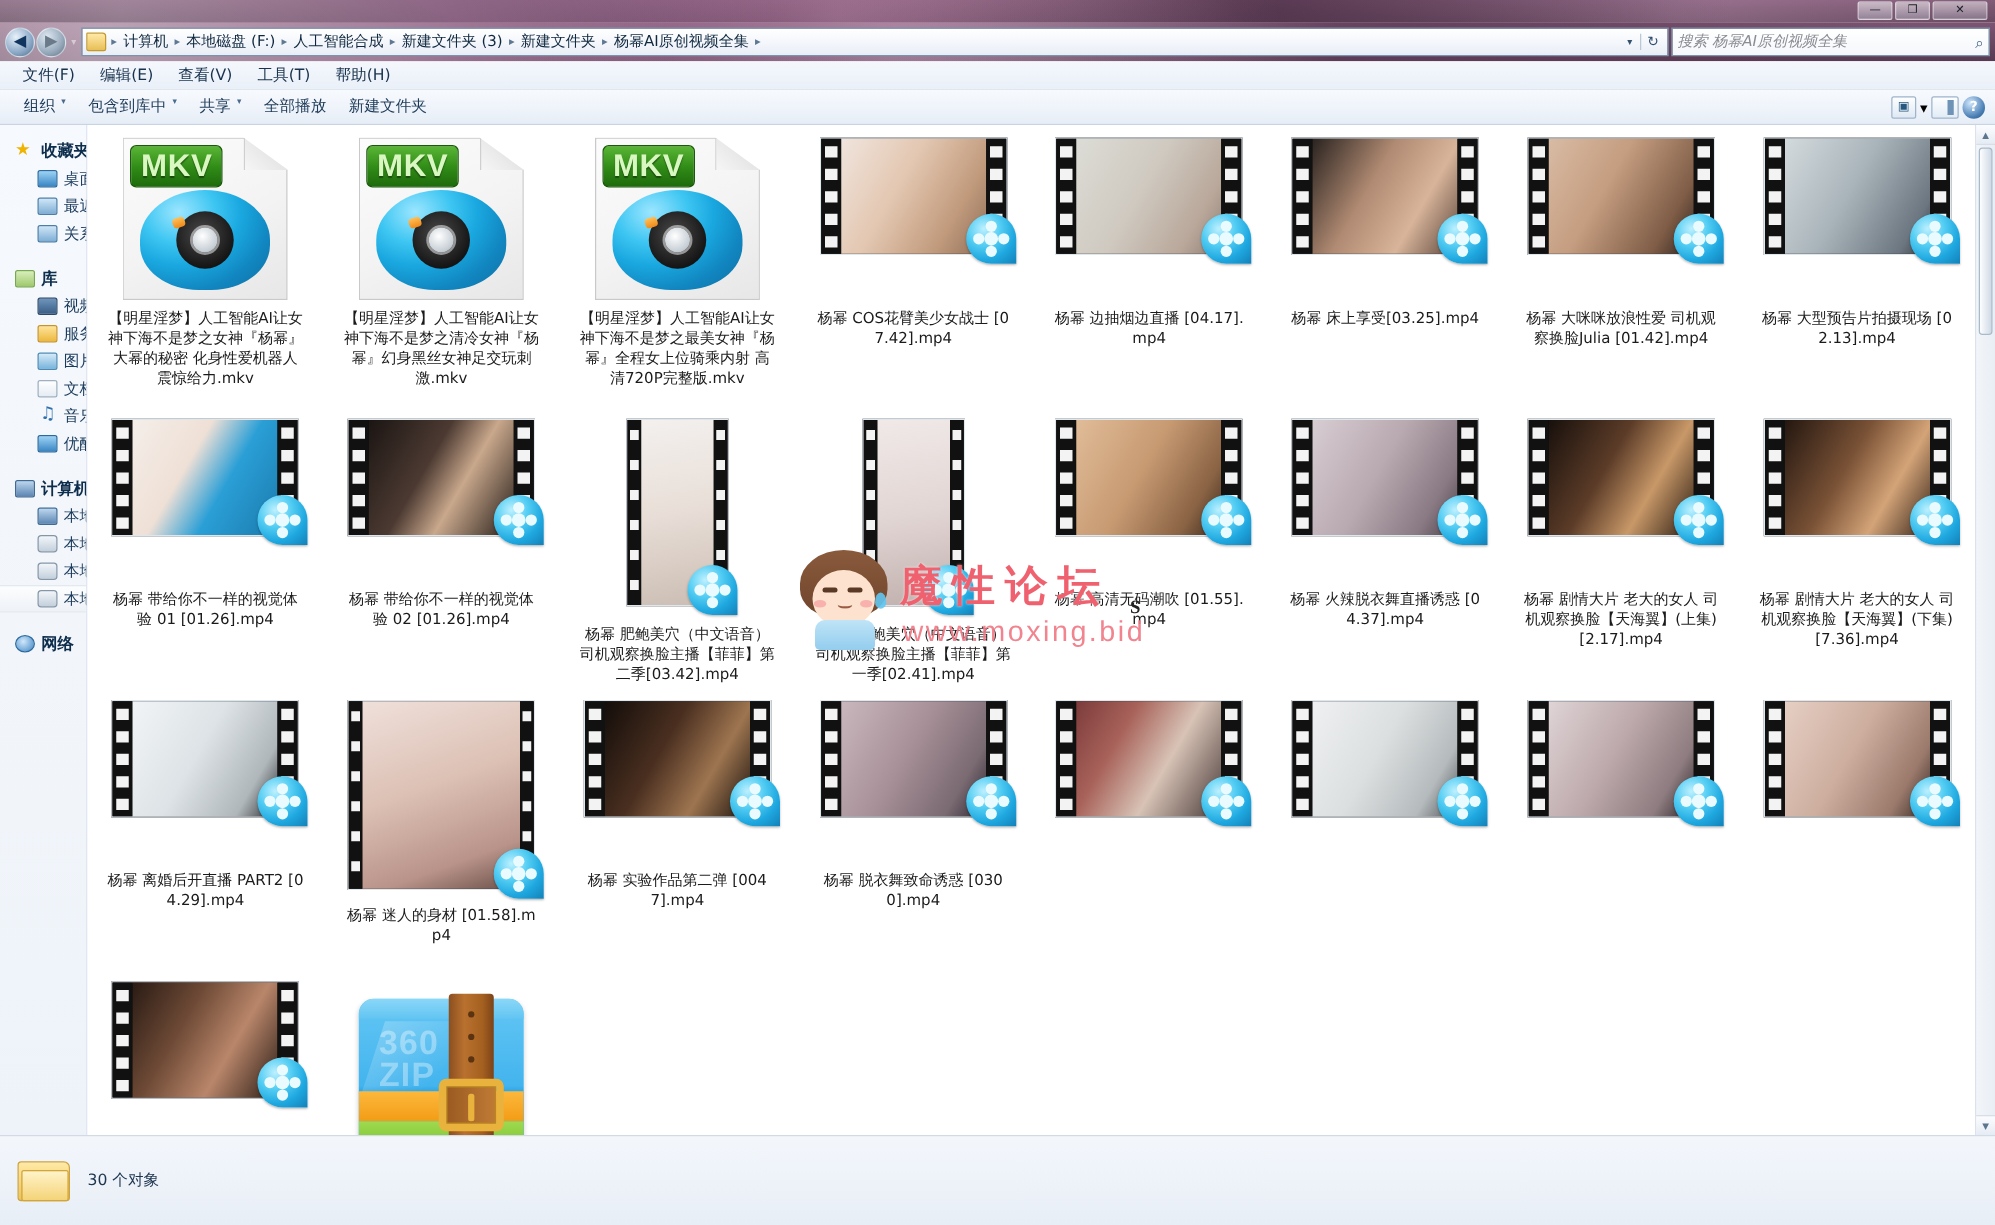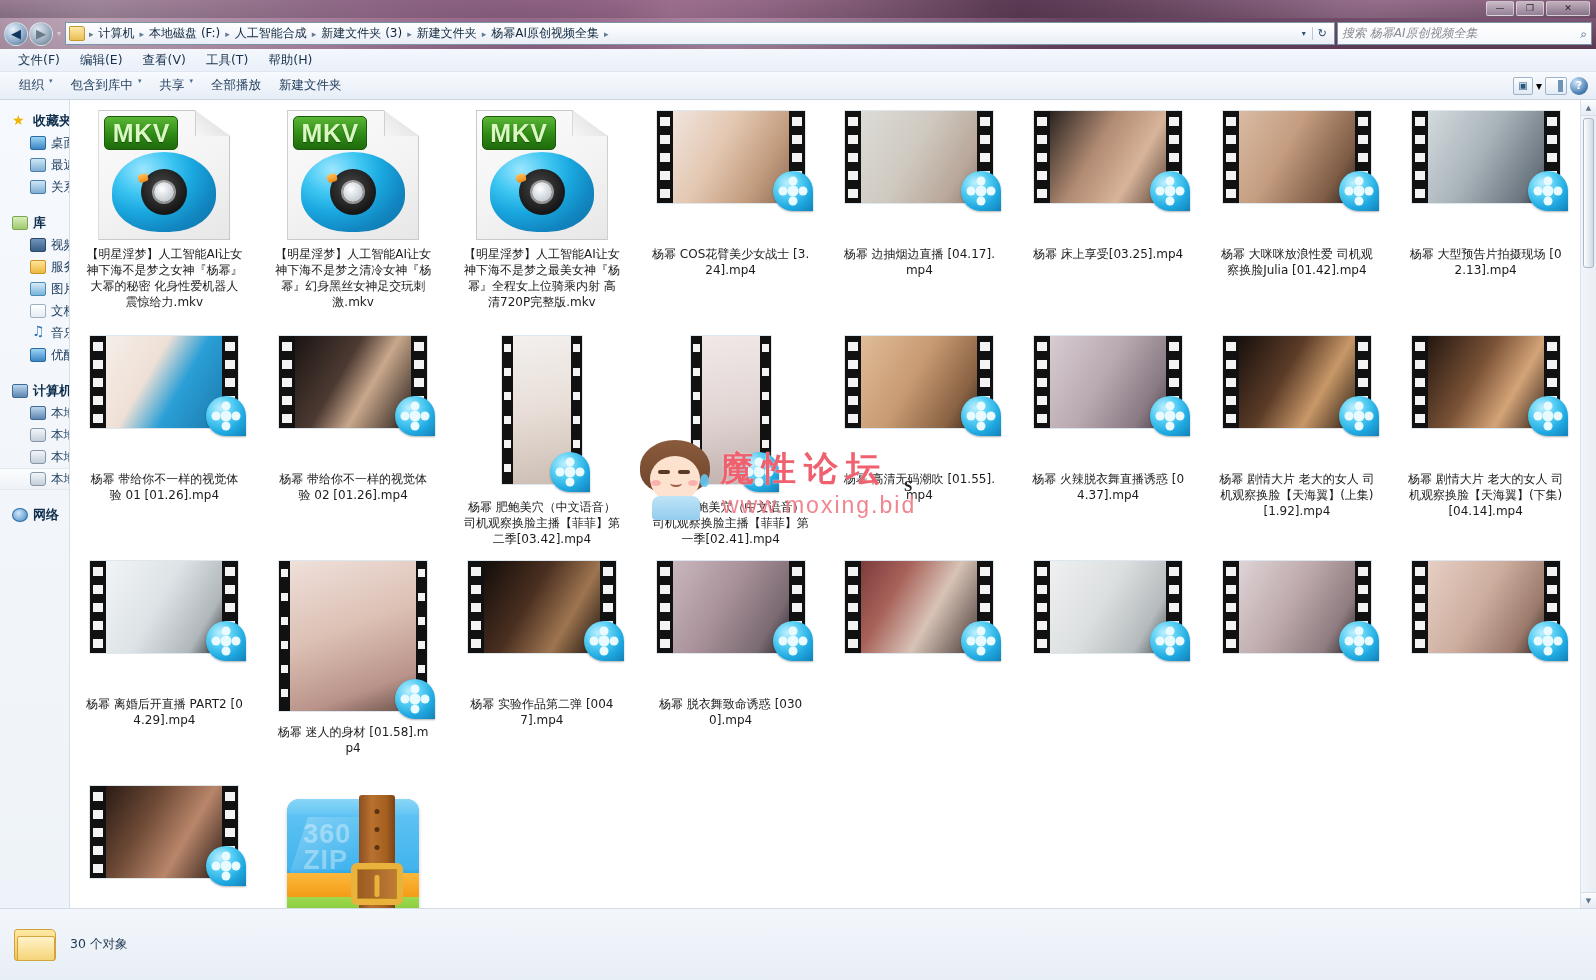--- a/index.html
+++ b/index.html
@@ -574,21 +574,21 @@
               <div class="strip r">
                   <i style="top:6px"></i>
                   <i style="top:24px"></i>
                   <i style="top:42px"></i>
                   <i style="top:60px"></i>
                   <i style="top:78px"></i>
                 </div>
               <div class="reel"></div>
             </div>
           </div>
-          <div class="caption">杨幂 COS花臂美少女战士 [3.24].mp4</div>
+          <div class="caption">杨幂 COS花臂美少女战士 [07.42].mp4</div>
         </div>
 
         <div class="cell">
           <div class="thumbwrap">
             <div class="vthumb">
               <div class="strip l">
                   <i style="top:6px"></i>
                   <i style="top:24px"></i>
                   <i style="top:42px"></i>
                   <i style="top:60px"></i>
@@ -844,21 +844,21 @@
               <div class="strip r">
                   <i style="top:6px"></i>
                   <i style="top:24px"></i>
                   <i style="top:42px"></i>
                   <i style="top:60px"></i>
                   <i style="top:78px"></i>
                 </div>
               <div class="reel"></div>
             </div>
           </div>
-          <div class="caption">杨幂 剧情大片 老大的女人 司机观察换脸【天海翼】(上集)[1.92].mp4</div>
+          <div class="caption">杨幂 剧情大片 老大的女人 司机观察换脸【天海翼】(上集)[2.17].mp4</div>
         </div>
 
         <div class="cell">
           <div class="thumbwrap">
             <div class="vthumb">
               <div class="strip l">
                   <i style="top:6px"></i>
                   <i style="top:24px"></i>
                   <i style="top:42px"></i>
                   <i style="top:60px"></i>
@@ -868,21 +868,21 @@
               <div class="strip r">
                   <i style="top:6px"></i>
                   <i style="top:24px"></i>
                   <i style="top:42px"></i>
                   <i style="top:60px"></i>
                   <i style="top:78px"></i>
                 </div>
               <div class="reel"></div>
             </div>
           </div>
-          <div class="caption">杨幂 剧情大片 老大的女人 司机观察换脸【天海翼】(下集)[04.14].mp4</div>
+          <div class="caption">杨幂 剧情大片 老大的女人 司机观察换脸【天海翼】(下集)[7.36].mp4</div>
         </div>
 
 
         <div class="cell">
           <div class="thumbwrap">
             <div class="vthumb">
               <div class="strip l">
                   <i style="top:6px"></i>
                   <i style="top:24px"></i>
                   <i style="top:42px"></i>

